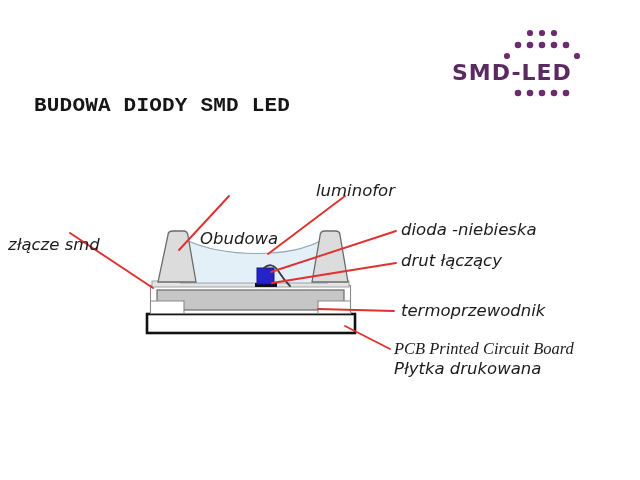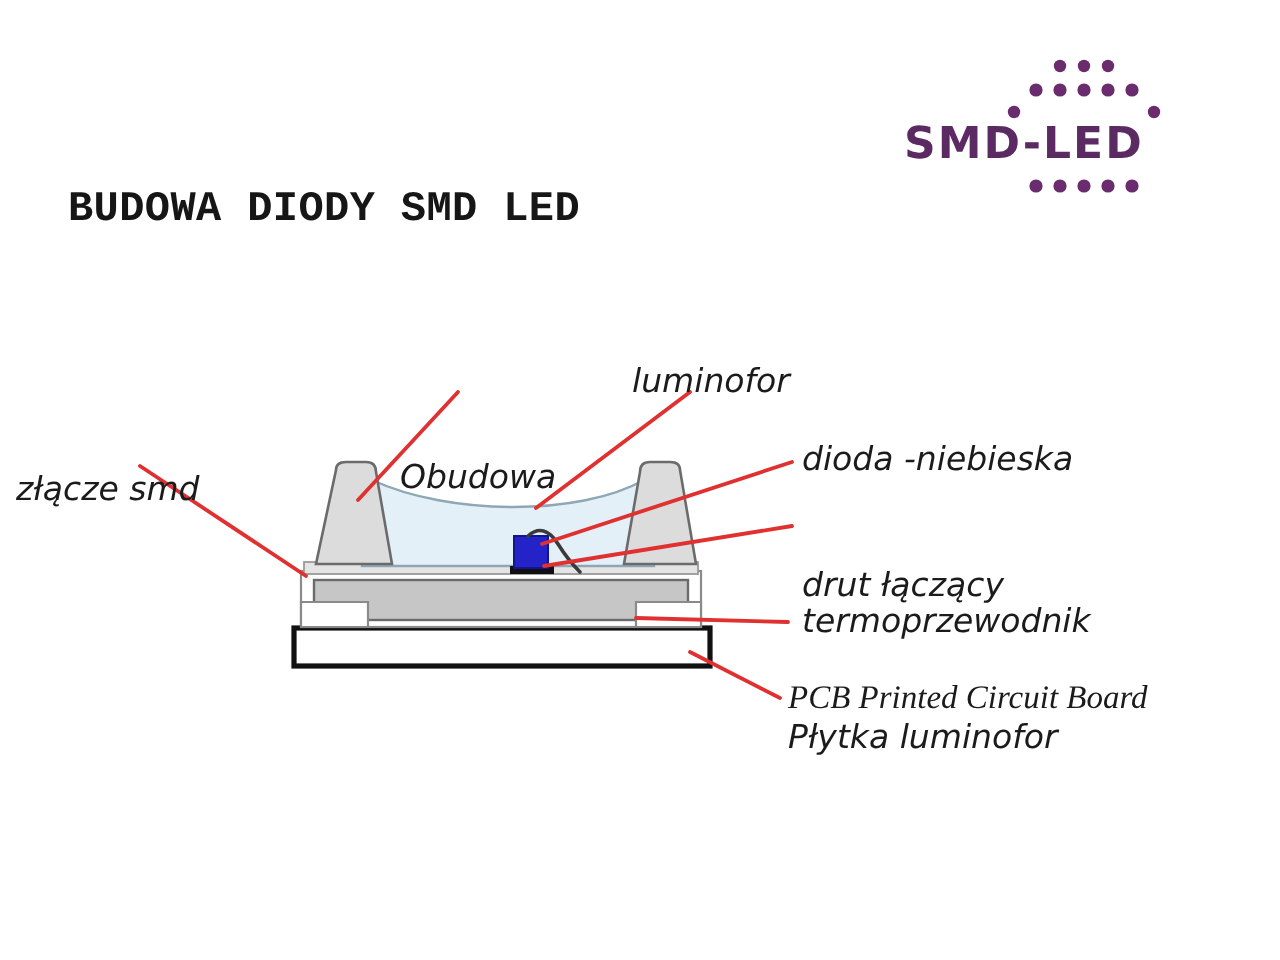--- a/index.html
+++ b/index.html
@@ -167,21 +167,21 @@
   </svg>
 
   <div class="label" style="left:200px; top:181px;margin-top:48px;">Obudowa</div>
 
   <div class="label" style="left:316px; top:181px;">luminofor</div>
 
   <div class="label" style="left:8px; top:218px;margin-top:17px;">złącze smd</div>
 
   <div class="label" style="left:401px; top:220px;">dioda -niebieska</div>
 
-  <div class="label" style="left:401px; top:251px;margin-top:32px;">drut łączący</div>
+  <div class="label" style="left:401px; top:251px;">drut łączący</div>
 
   <div class="label" style="left:401px; top:301px;">termoprzewodnik</div>
 
   <div class="label" style="left:394px; top:339px;font-family:Liberation Serif, serif;">PCB Printed Circuit Board</div>
 
-  <div class="label" style="left:394px; top:359px;">Płytka luminofor</div>
+  <div class="label" style="left:394px; top:359px;">Płytka drukowana</div>
 
 </div>
 
 </body></html>

